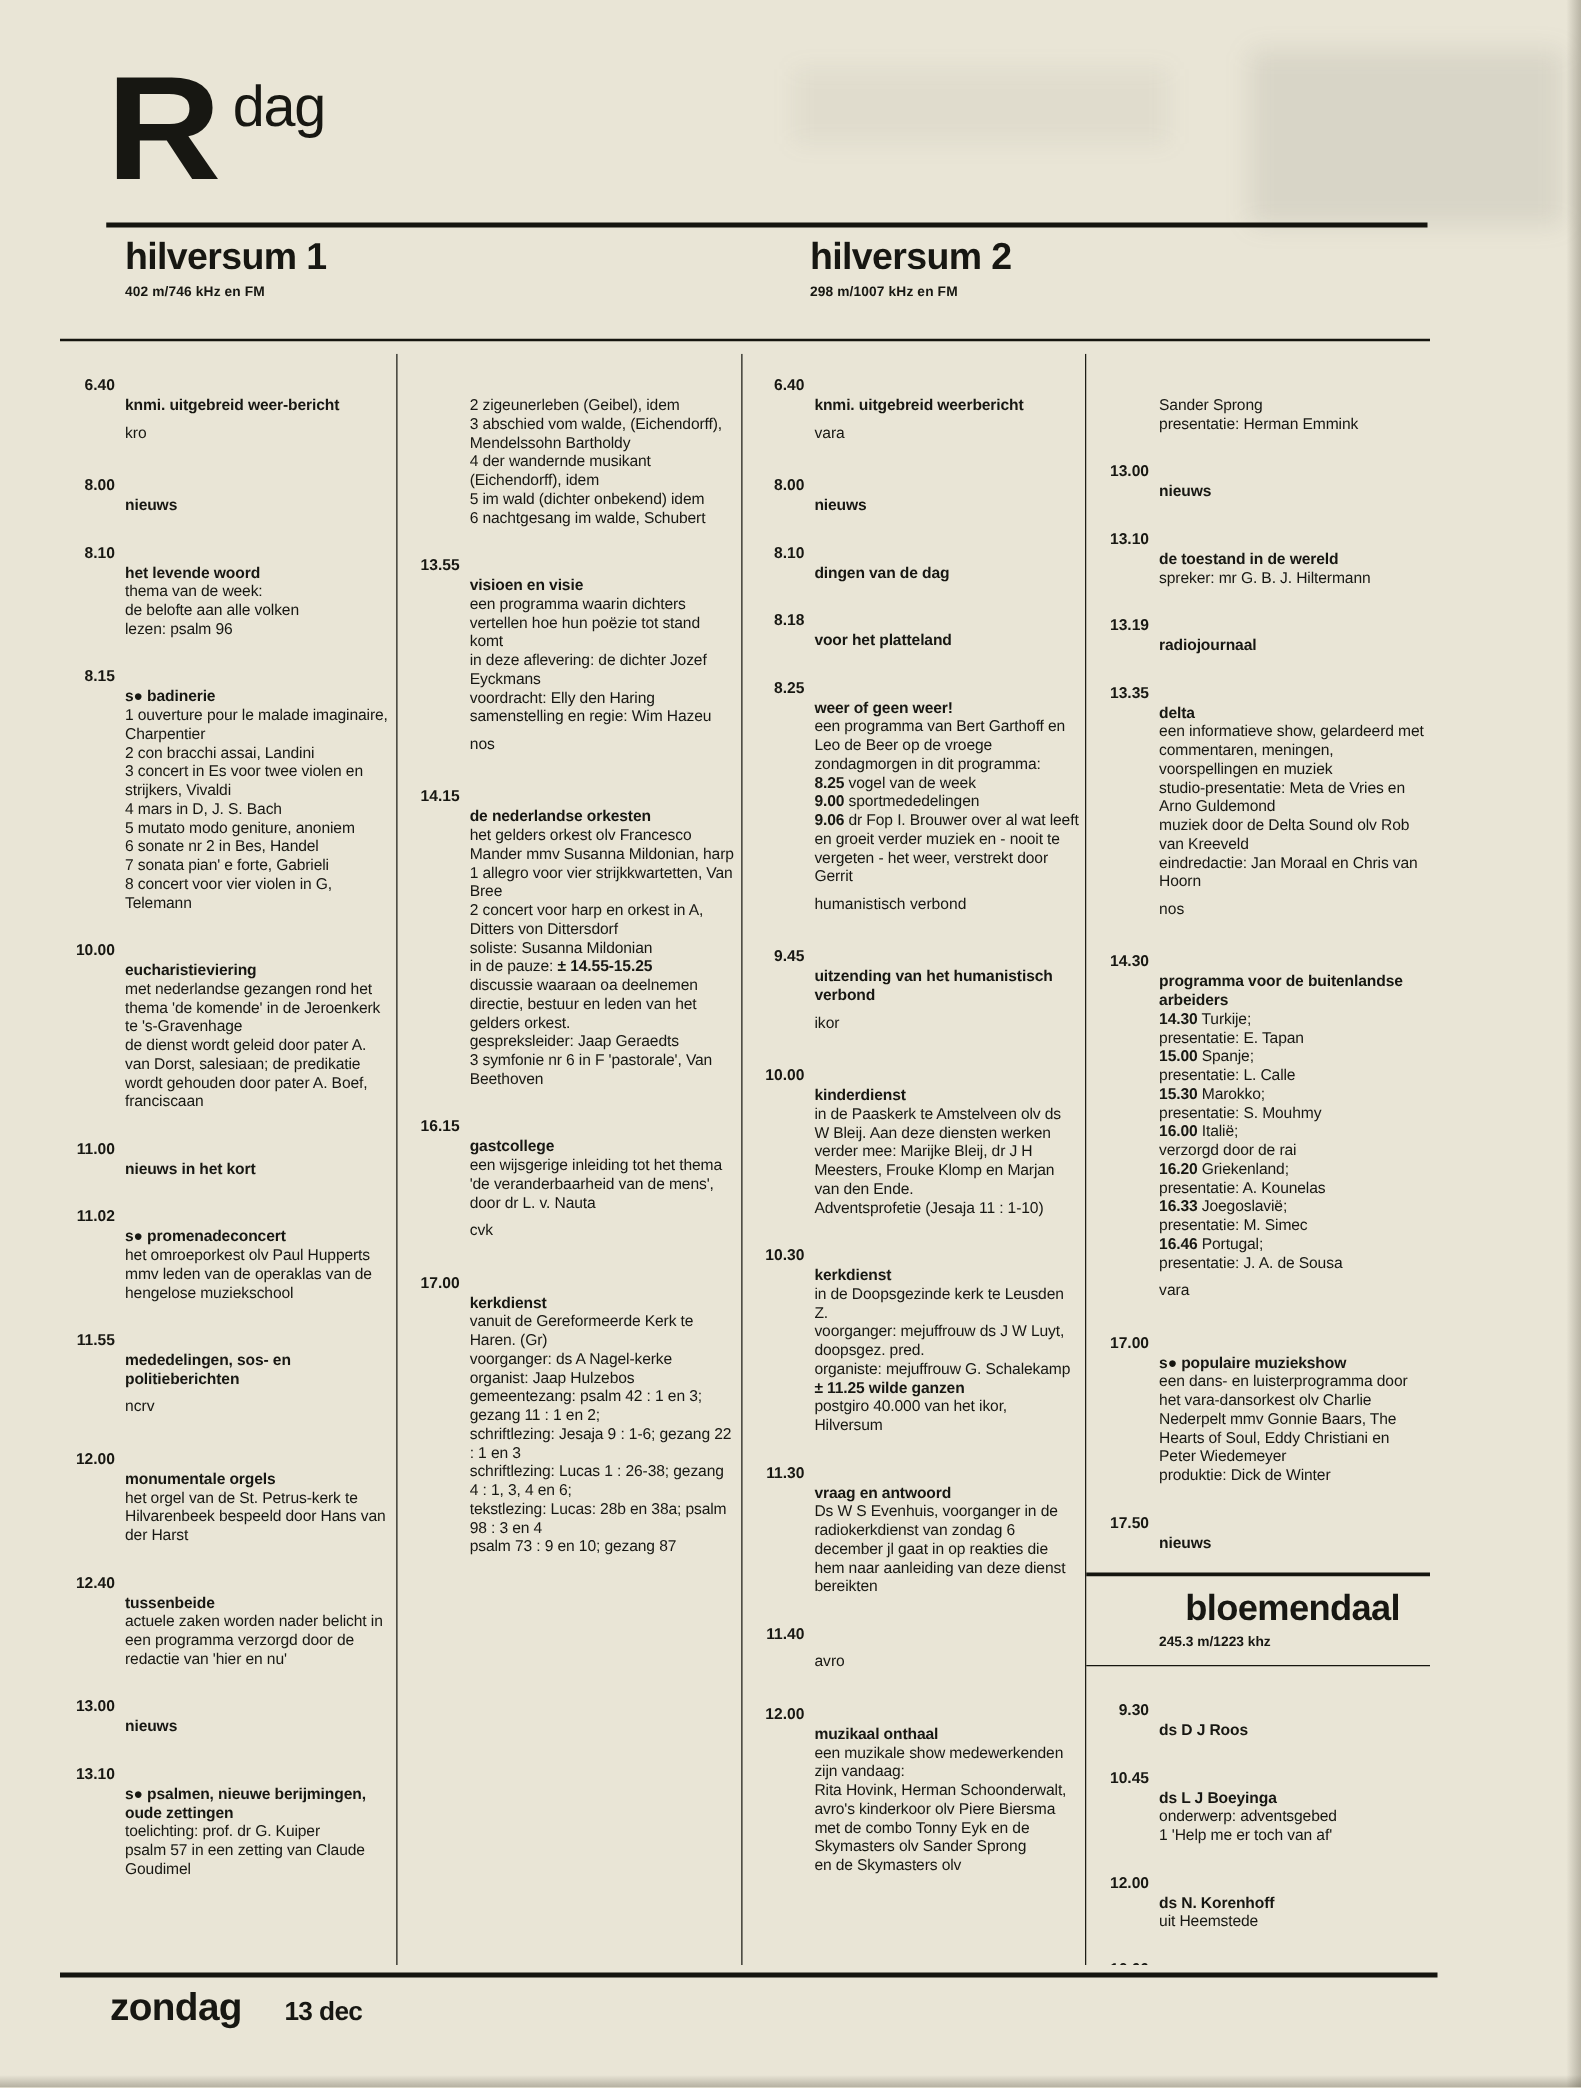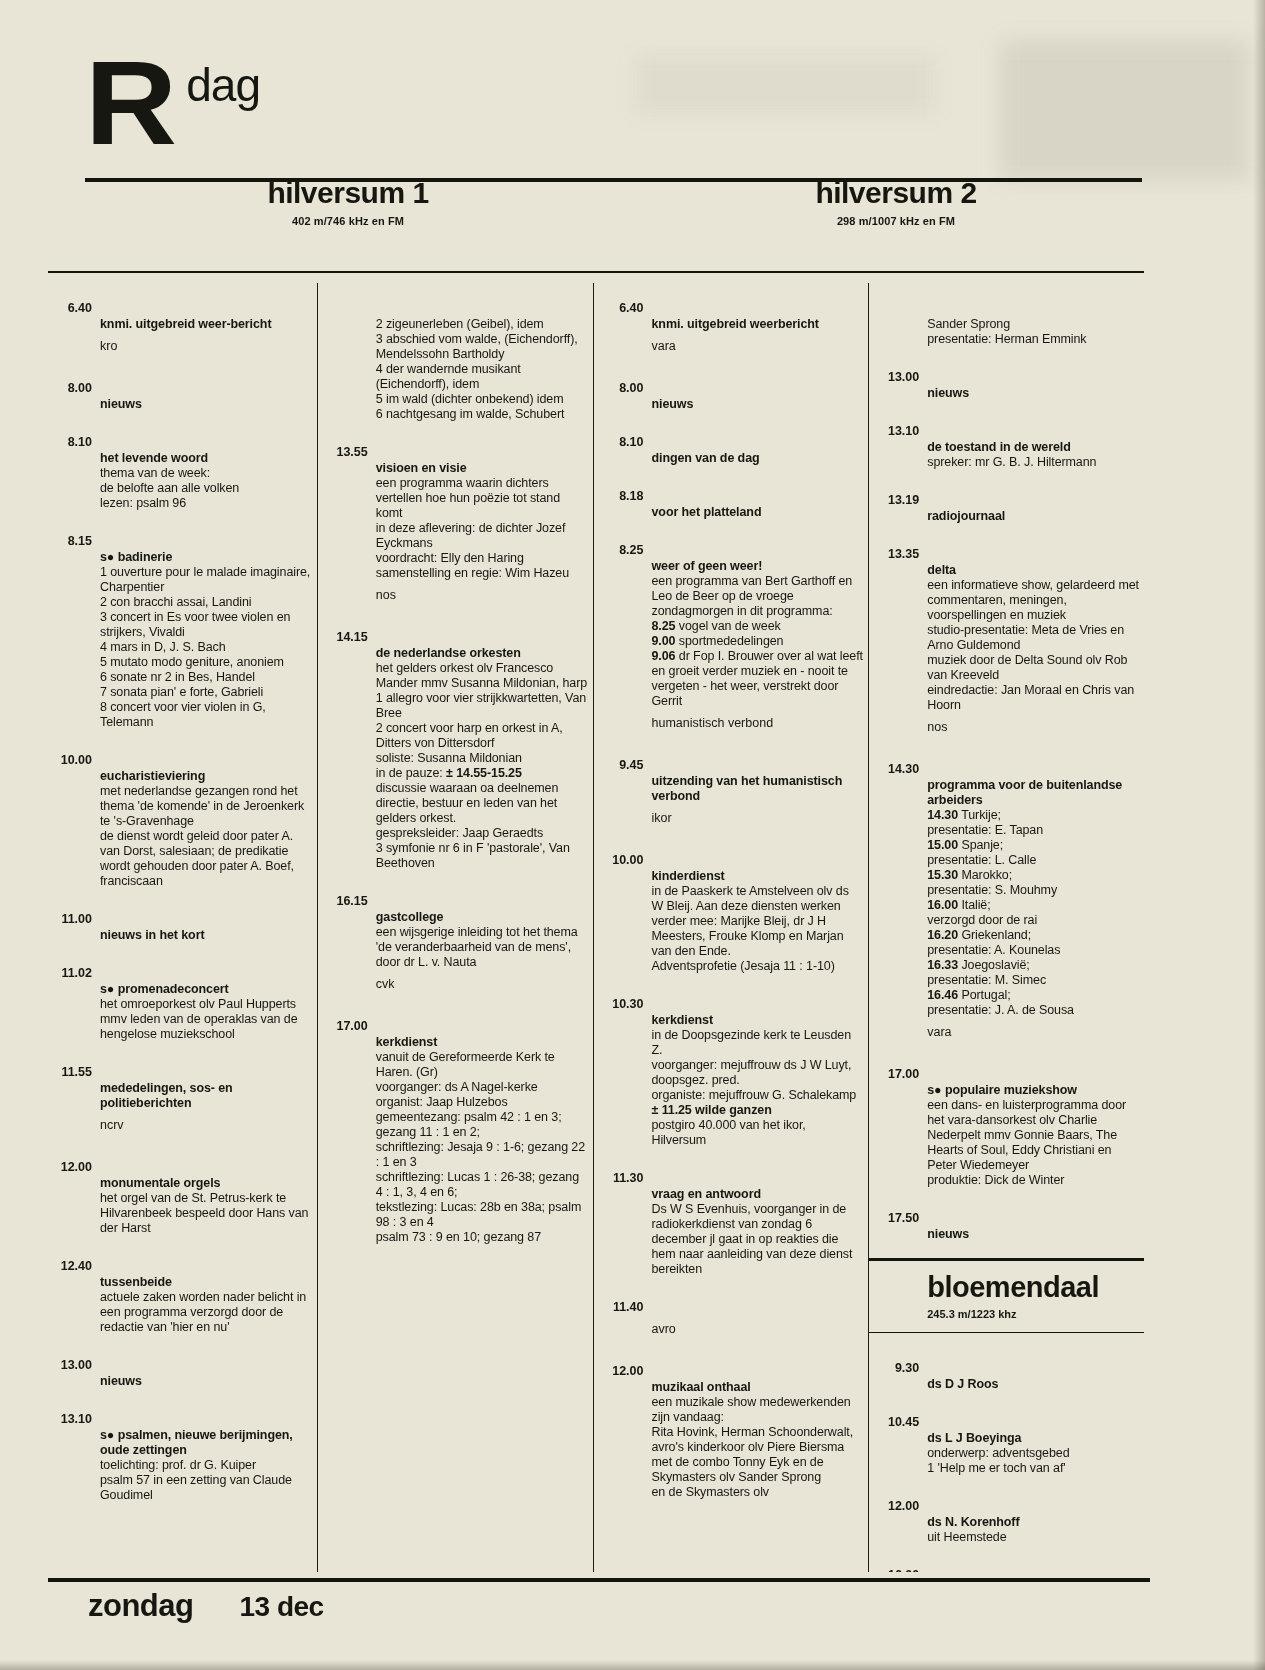--- a/index.html
+++ b/index.html
@@ -28,21 +28,21 @@
   .logo { position:absolute; top:52px; left:85px; display:flex; align-items:flex-start; }
   .logo-r { font-size:118px; line-height:0.88; font-weight:bold; letter-spacing:-6px;
     transform:scaleX(1.08); transform-origin:left top; }
   .logo-dag { font-size:46px; font-weight:normal; margin-left:22px; margin-top:6px; letter-spacing:-1px; }
 
   .rule-top { position:absolute; top:178px; left:85px; width:1057px; height:3.5px; background:#15150f; }
   .rule-thin-header { position:absolute; top:271px; left:48px; width:1096px; height:1.5px; background:#15150f; }
   .rule-bottom { position:absolute; top:1578px; left:48px; width:1102px; height:3.5px; background:#15150f; }
 
   
-  .station-row { position:absolute; top:176px; left:48px; width:1096px; display:flex;text-align:center; }
+  .station-row { position:absolute; top:189px; left:48px; width:1096px; display:flex; }
   .station-half { width:50%; padding-left:52px; box-sizing:border-box; }
   .station-name { font-size:30px; font-weight:bold; margin:0; letter-spacing:-0.5px; }
   .station-freq { font-size:11px; font-weight:bold; margin-top:5px; letter-spacing:0.1px; }
 
   
   .columns { position:absolute; top:283px; left:48px; width:1096px; height:1289px;
     display:flex; overflow:hidden; }
   .column { flex:1 1 0; box-sizing:border-box; padding:2px 5px 0 6px; }
   .column + .column { border-left:1.6px solid #1d1d16; }
   .column:first-child { padding-left:0; }
@@ -54,27 +54,27 @@
   .title { font-weight:bold; font-size:12.5px; line-height:15px; letter-spacing:-0.1px; }
   .line { font-size:12.5px; line-height:15px; letter-spacing:-0.1px; }
   .line .seg-b, .line.bold { font-weight:bold; }
 
   .network { font-size:12.5px; line-height:15px; margin:7px 0 11px 52px; }
 
   .inrule { height:2.5px; background:#15150f; margin:16px -5px 12px -6px; }
   .inrule-thin { height:1.5px; background:#15150f; margin:12px -5px 12px -6px; }
 
   .substation { margin:4px 0 2px 52px; }
-  .substation-name { font-size:29px; font-weight:bold; letter-spacing:-0.5px; line-height:1; }
+  .substation-name { font-size:29px; font-weight:bold; letter-spacing:-0.5px; line-height:1;margin-left:21px; }
   .substation-freq { font-size:11px; font-weight:bold; margin-top:6px; }
 
   
   .footer { position:absolute; top:1588px; left:88px; width:1070px; }
   .footer-day { font-size:31px; font-weight:bold; letter-spacing:-0.5px; }
-  .footer-date { font-size:28px; font-weight:bold; margin-left:46px; letter-spacing:-0.5px; }
+  .footer-date { font-size:21px; font-weight:bold; margin-left:34px; letter-spacing:-0.5px; }
   .page-number { position:absolute; top:1677px; right:130px; font-size:31px; font-weight:bold; }
 </style>
 </head>
 <body>
 
 <div class="page">
 
   <div class="ghost-blob"></div>
   <div class="ghost-blob2"></div>
 

